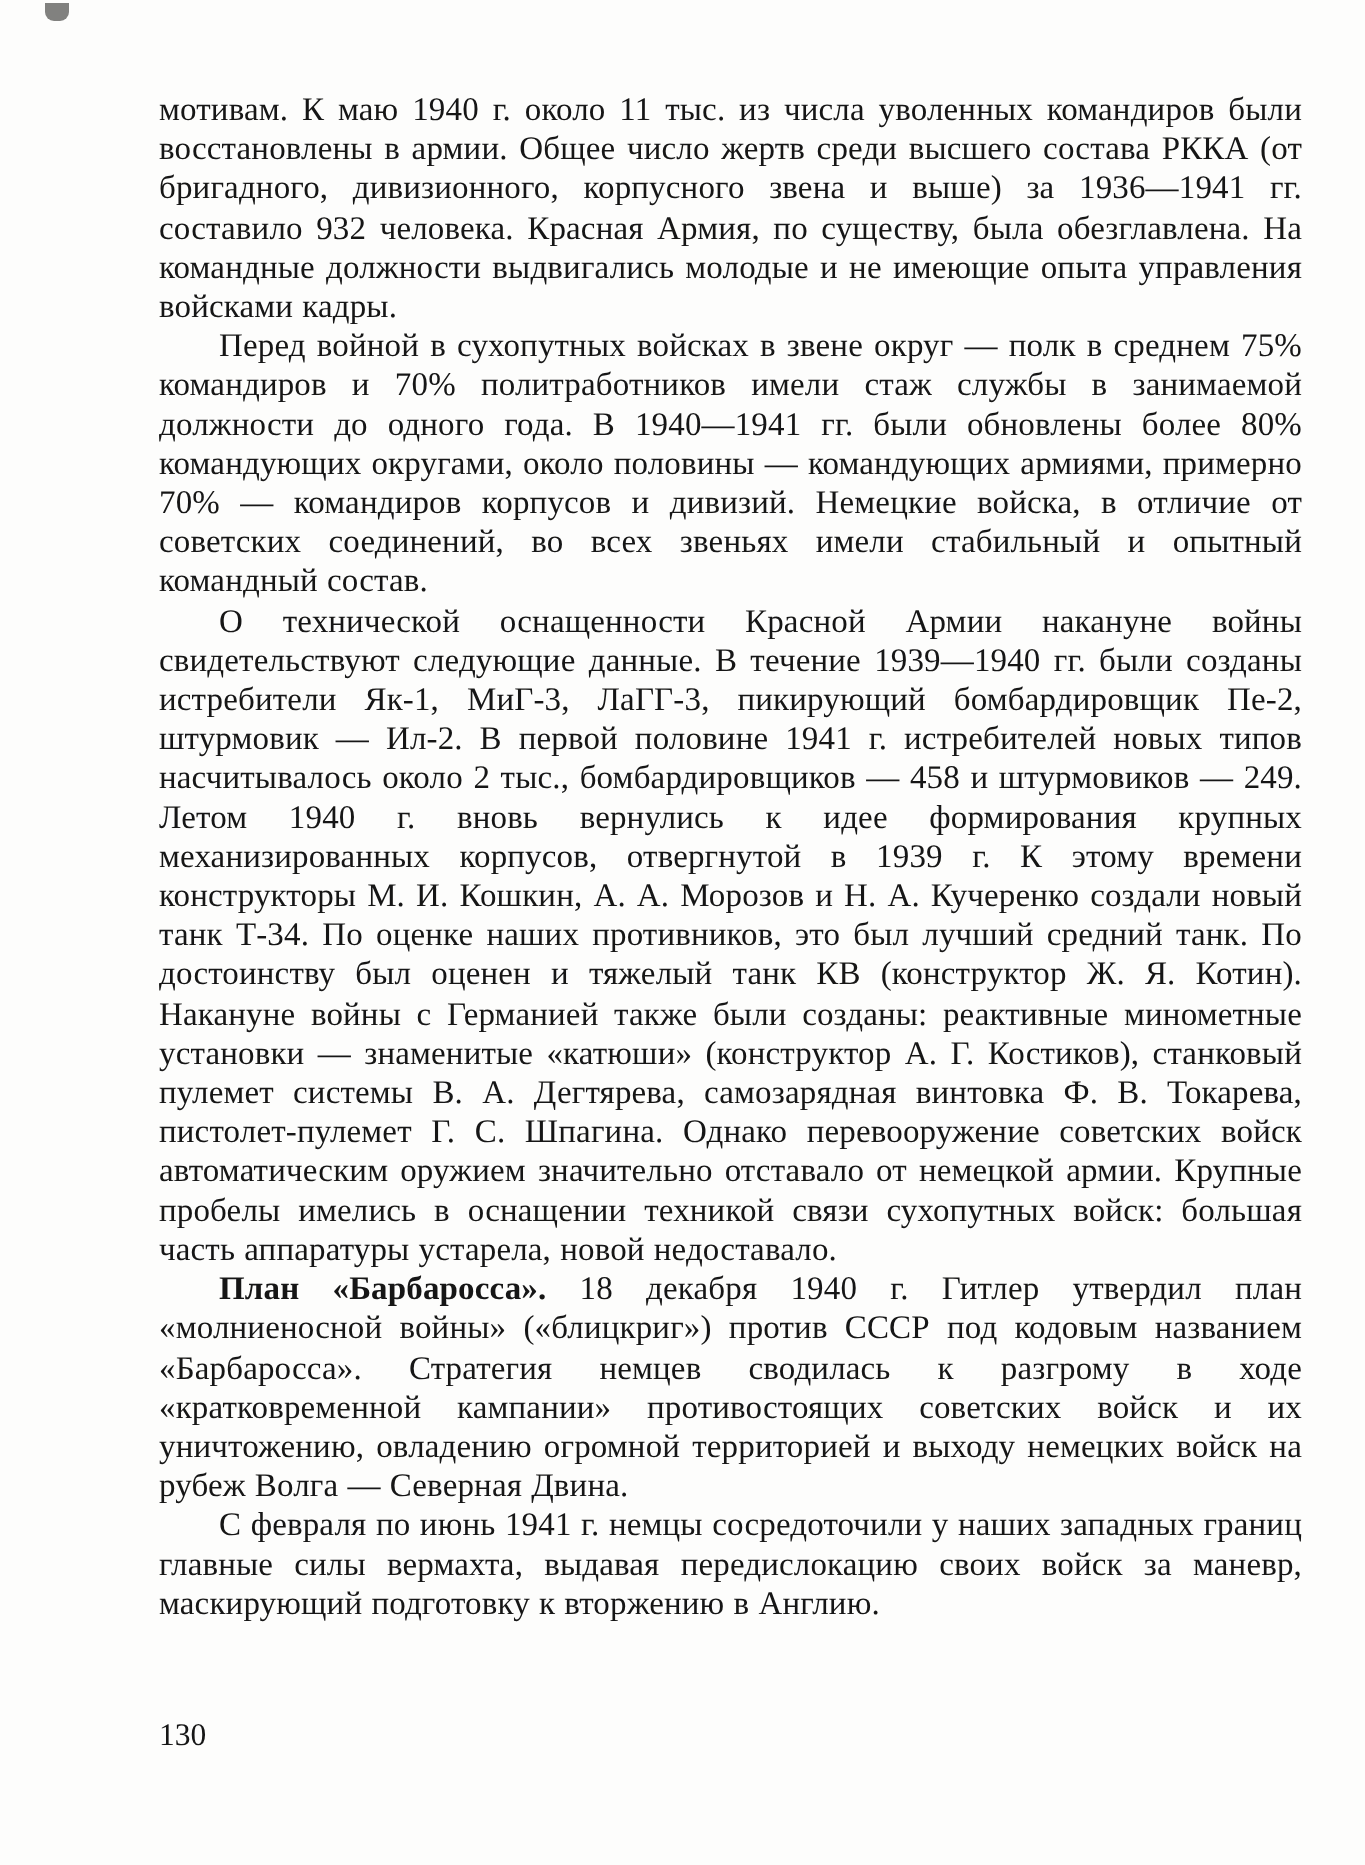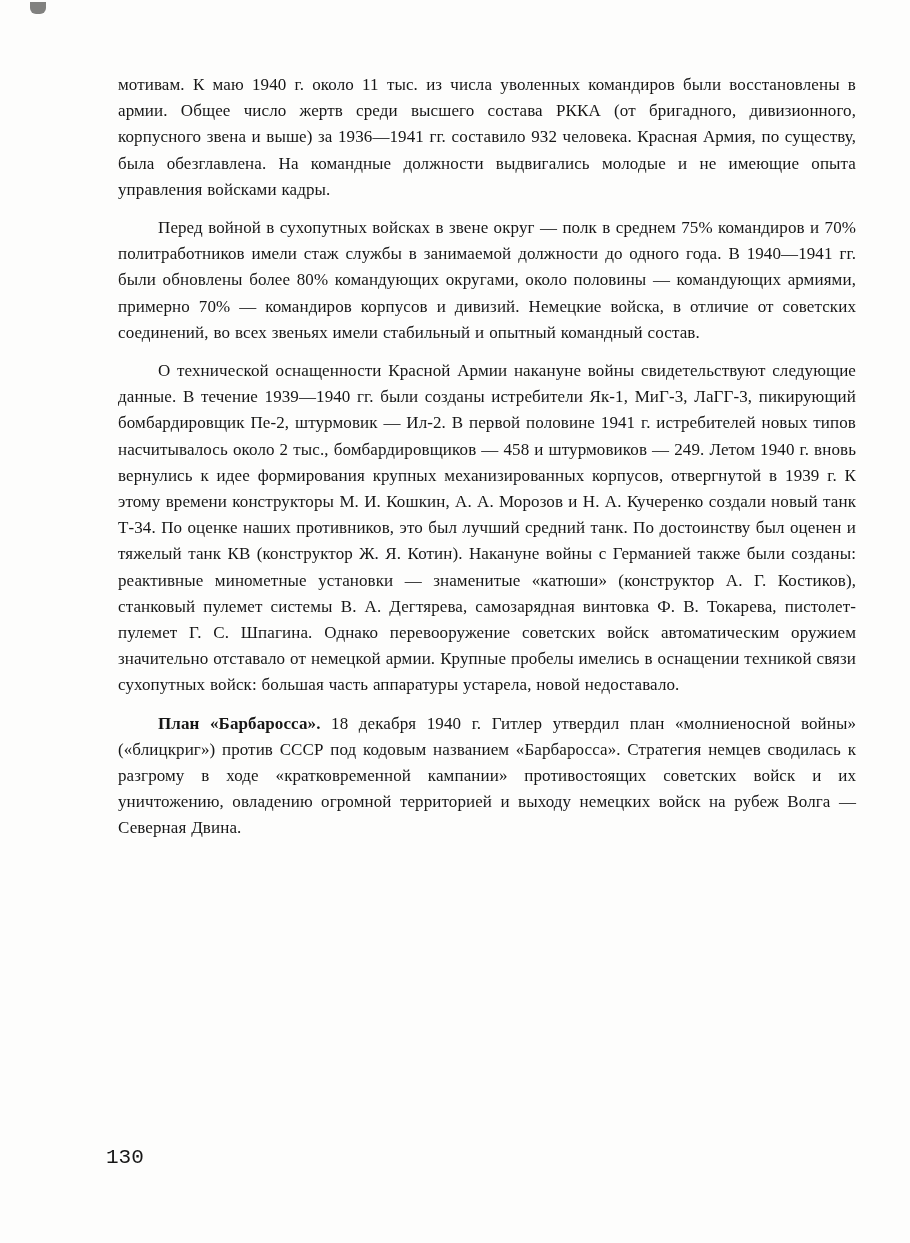--- a/index.html
+++ b/index.html
@@ -26,56 +26,57 @@
     width: 16px;
     height: 12px;
     background: #6b6b68;
     border-radius: 0 0 6px 6px;
     opacity: 0.85;
   }
   .text-block {
     width: 100%;
   }
   p.para {
-    margin: 12px;
-    font-size: 17px;
+    margin: 0;
+    font-size: 22px;
     line-height: 26.2px;
     text-align: justify;
     letter-spacing: 0.1px;
     word-spacing: 0.5px;
     hyphens: auto;
     -webkit-hyphens: auto;
   }
   p.para.indent {
     text-indent: 40px;
   }
   .para-lead {
     font-weight: bold;
     font-family: Liberation Serif, serif;
   }
   .page-number {
     position: absolute;
     left: 106px;
     bottom: 74px;
     font-size: 21px;
-    font-family: Liberation Mono, monospace;
+    font-family: Liberation Serif, serif;
     color: #161616;
   }
 </style>
 </head>
 <body>
 
 <div class="scan-page">
   <div class="scan-artifact"></div>
 
   <div class="text-block">
     <p class="para">мотивам. К маю 1940 г. около 11 тыс. из числа уволенных командиров были восстановлены в армии. Общее число жертв среди высшего состава РККА (от бригадного, дивизионного, корпусного звена и выше) за 1936—1941 гг. составило 932 человека. Красная Армия, по существу, была обезглавлена. На командные должности выдвигались молодые и не имеющие опыта управления войсками кадры.</p>
 
     <p class="para indent">Перед войной в сухопутных войсках в звене округ — полк в среднем 75% командиров и 70% политработников имели стаж службы в занимаемой должности до одного года. В 1940—1941 гг. были обновлены более 80% командующих округами, около половины — командующих армиями, примерно 70% — командиров корпусов и дивизий. Немецкие войска, в отличие от советских соединений, во всех звеньях имели стабильный и опытный командный состав.</p>
 
     <p class="para indent">О технической оснащенности Красной Армии накануне войны свидетельствуют следующие данные. В течение 1939—1940 гг. были созданы истребители Як-1, МиГ-3, ЛаГГ-3, пикирующий бомбардировщик Пе-2, штурмовик — Ил-2. В первой половине 1941 г. истребителей новых типов насчитывалось около 2 тыс., бомбардировщиков — 458 и штурмовиков — 249. Летом 1940 г. вновь вернулись к идее формирования крупных механизированных корпусов, отвергнутой в 1939 г. К этому времени конструкторы М. И. Кошкин, А. А. Морозов и Н. А. Кучеренко создали новый танк Т-34. По оценке наших противников, это был лучший средний танк. По достоинству был оценен и тяжелый танк КВ (конструктор Ж. Я. Котин). Накануне войны с Германией также были созданы: реактивные минометные установки — знаменитые «катюши» (конструктор А. Г. Костиков), станковый пулемет системы В. А. Дегтярева, самозарядная винтовка Ф. В. Токарева, пистолет-пулемет Г. С. Шпагина. Однако перевооружение советских войск автоматическим оружием значительно отставало от немецкой армии. Крупные пробелы имелись в оснащении техникой связи сухопутных войск: большая часть аппаратуры устарела, новой недоставало.</p>
 
     <p class="para indent"><span class="para-lead">План «Барбаросса».</span><span> 18 декабря 1940 г. Гитлер утвердил план «молниеносной войны» («блицкриг») против СССР под кодовым названием «Барбаросса». Стратегия немцев сводилась к разгрому в ходе «кратковременной кампании» противостоящих советских войск и их уничтожению, овладению огромной территорией и выходу немецких войск на рубеж Волга — Северная Двина.</span></p>
 
+    <p class="para indent">С февраля по июнь 1941 г. немцы сосредоточили у наших западных границ главные силы вермахта, выдавая передислокацию своих войск за маневр, маскирующий подготовку к вторжению в Англию.</p>
   </div>
 
   <div class="page-number">130</div>
 </div>
 
 </body></html>

